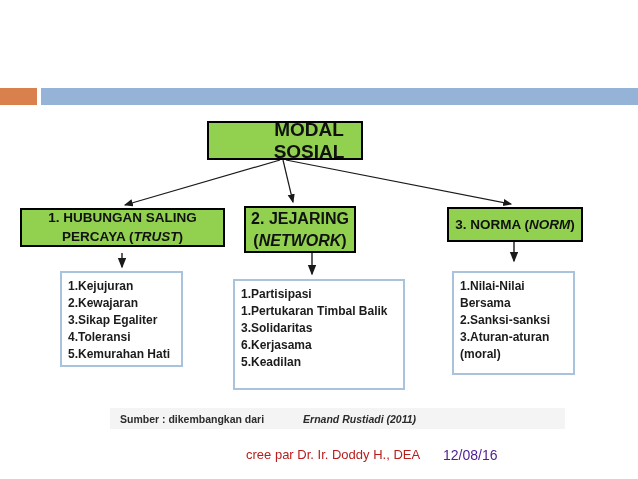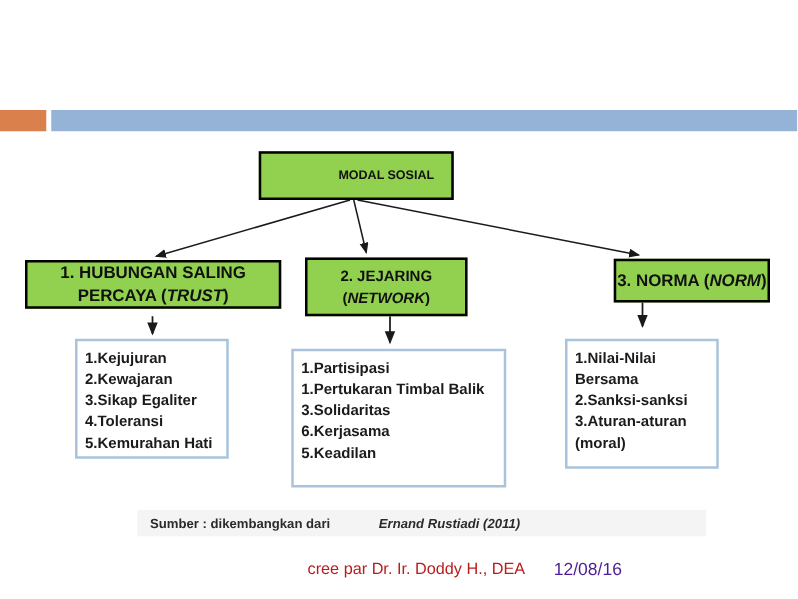--- a/index.html
+++ b/index.html
@@ -11,24 +11,24 @@
   .bar-orange{position:absolute;left:0;top:88px;width:37px;height:17px;background:#D9804C;}
   .bar-blue{position:absolute;left:41px;top:88px;width:597px;height:17px;background:#95B3D7;}
   
   .node{
     position:absolute;background:#92D050;border:2px solid #000;box-sizing:border-box;
     display:flex;align-items:center;justify-content:center;text-align:center;
     font-weight:bold;color:#111;
   }
   .node .txt{display:inline;}
   .node .it{font-style:italic;}
-  .title-box{left:207px;top:121px;width:156px;height:39px;font-size:10px;padding-left:48px;}
+  .title-box{left:207px;top:121px;width:156px;height:39px;font-size:19px;padding-left:48px;}
   .branch-1{left:20px;top:208px;width:205px;height:39px;font-size:13.5px;line-height:1.35;padding:0 2px;}
-  .branch-2{left:244px;top:206px;width:130px;height:47px;font-size:12px;line-height:1.35;padding:18px 2px;}
-  .branch-3{left:447px;top:207px;width:125px;height:35px;font-size:13.5px;margin-left:44px;}
+  .branch-2{left:244px;top:206px;width:112px;height:47px;font-size:16px;line-height:1.35;padding:18px 2px;}
+  .branch-3{left:447px;top:207px;width:136px;height:35px;font-size:13.5px;}
   
   .detail{
     position:absolute;background:#fff;border:2px solid #A9C3DC;box-sizing:border-box;
     font-weight:bold;font-size:12px;line-height:17px;color:#1b1b1b;padding:5px 4px 0 6px;
   }
   .detail-1{left:60px;top:271px;width:123px;height:96px;}
   .detail-2{left:233px;top:279px;width:172px;height:111px;}
   .detail-3{left:452px;top:271px;width:123px;height:104px;}
   
   .connectors{position:absolute;left:0;top:0;width:638px;height:479px;pointer-events:none;}

